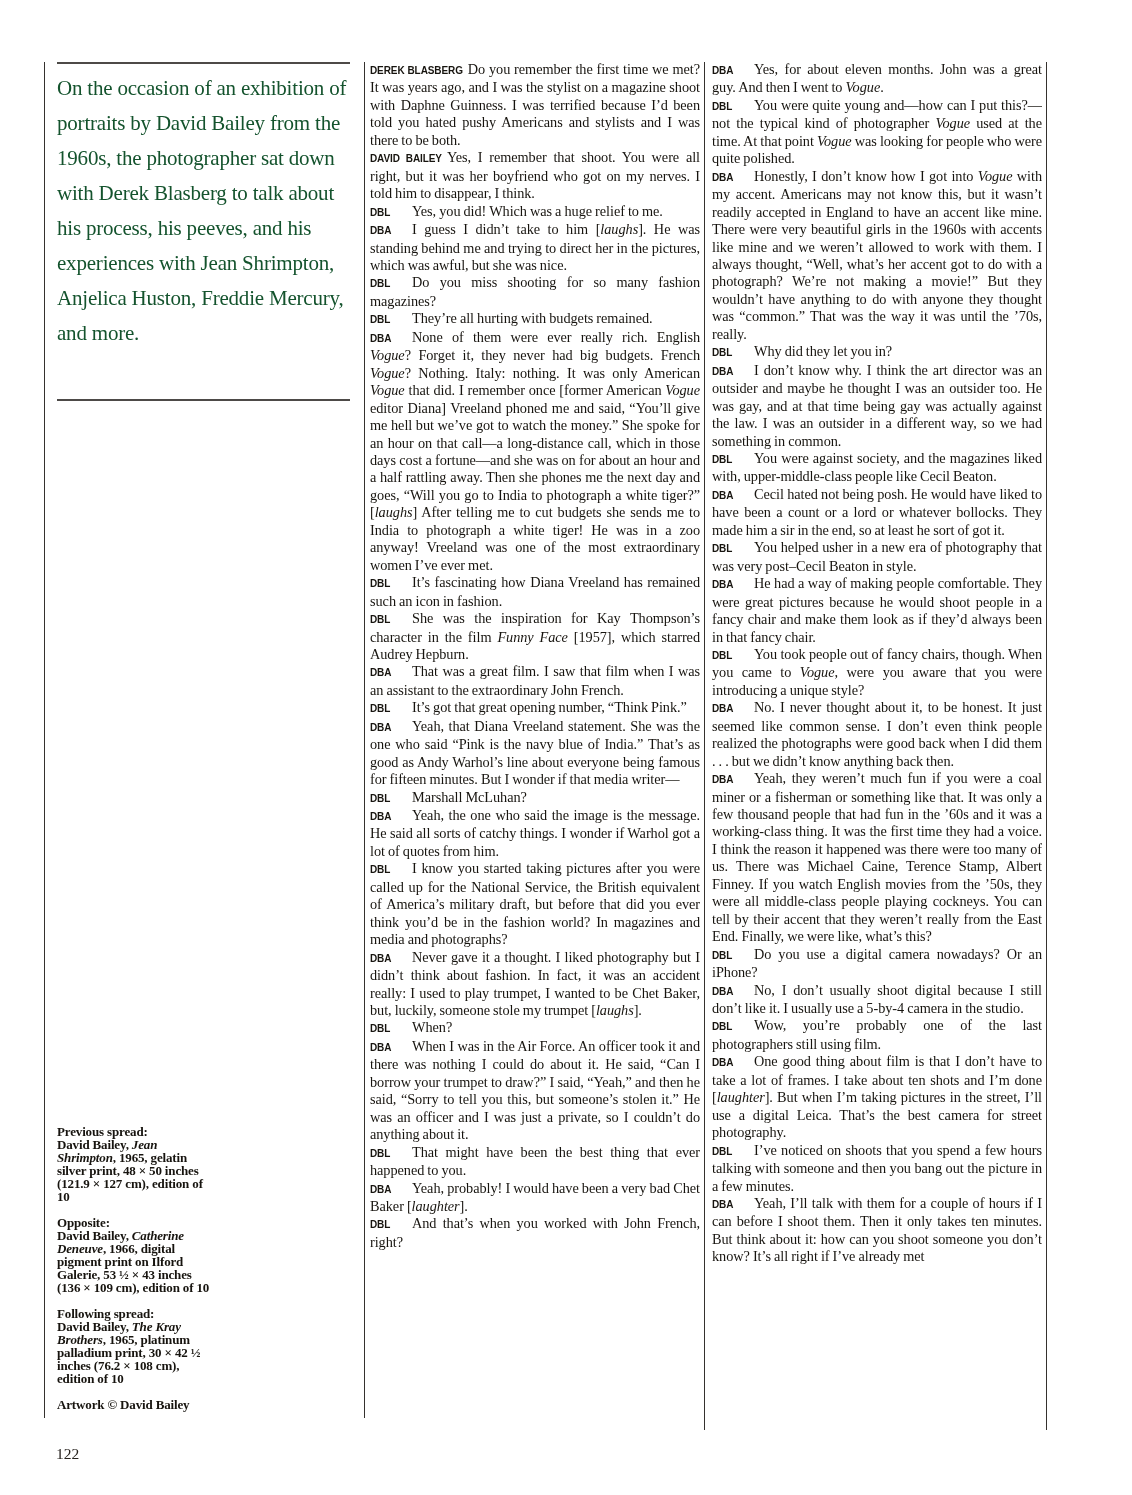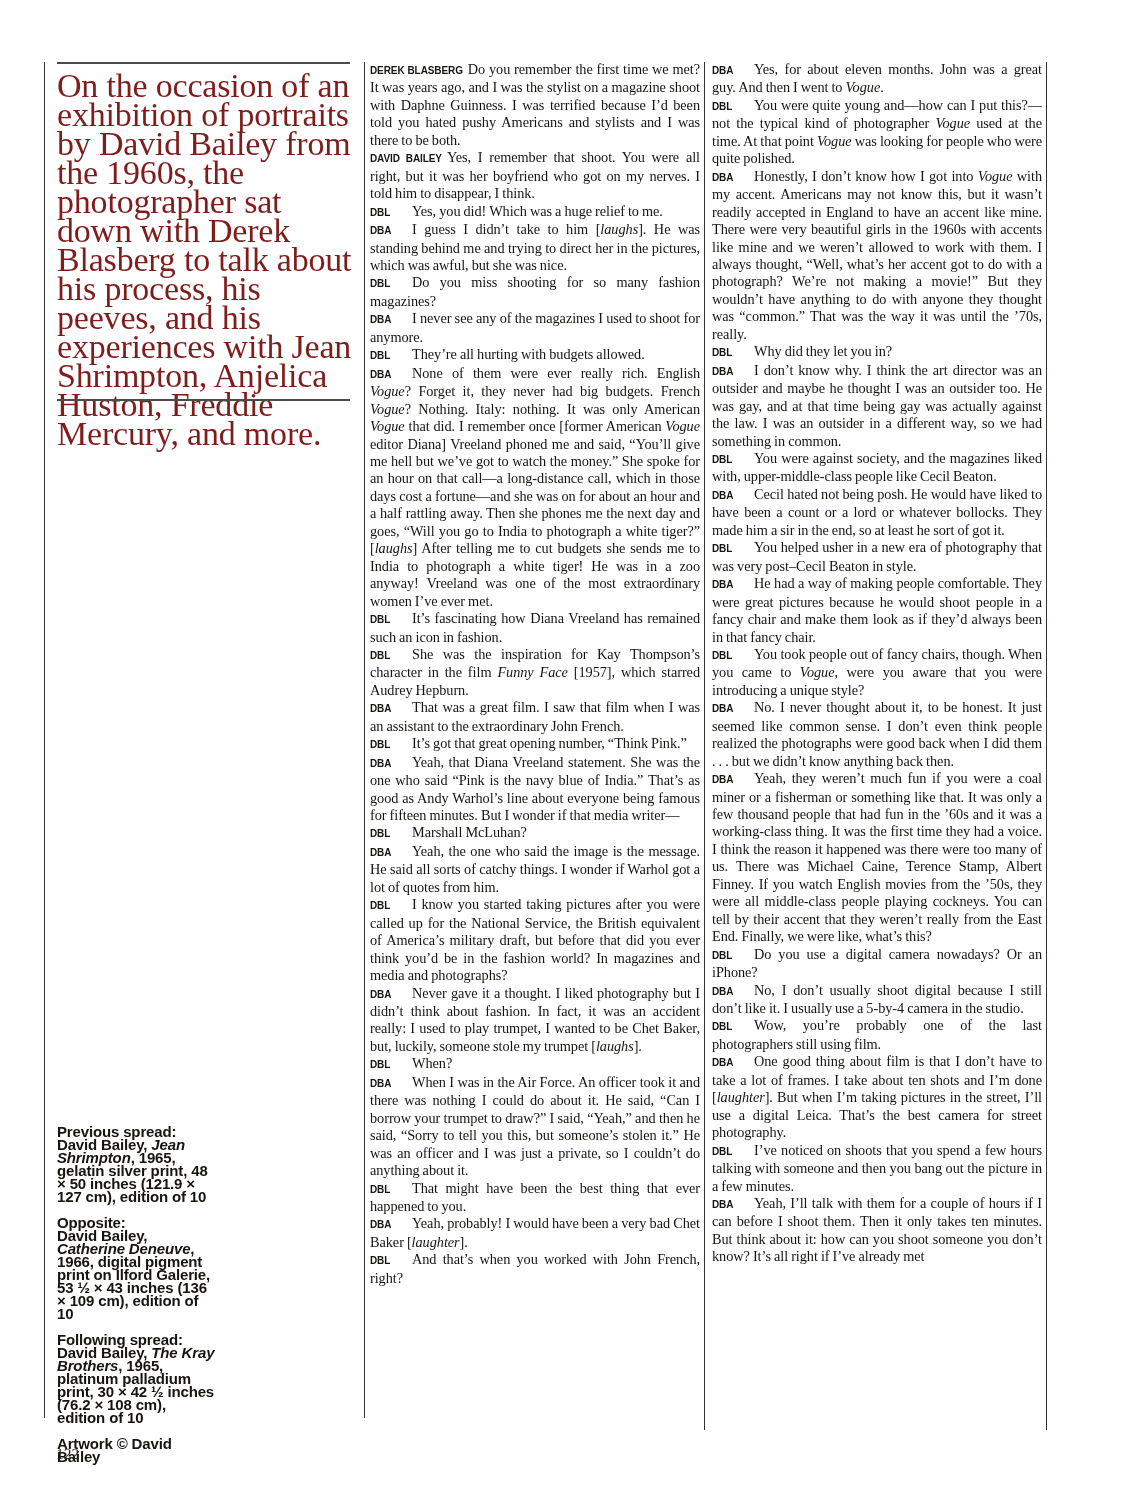--- a/index.html
+++ b/index.html
@@ -4,26 +4,26 @@
 <style>
   html,body{margin:0;padding:0;background:#ffffff;}
   #page{
     position:relative;width:1132px;height:1495px;background:#ffffff;
     font-family:"Liberation Serif", serif;color:#141414;overflow:hidden;
   }
   .vrule{position:absolute;width:1.4px;background:#35312e;}
   .hrule{position:absolute;height:2px;background:#4d4a47;}
   #intro{
     position:absolute;left:57px;top:71px;width:298px;
-    font-size:34px;line-height:29px;letter-spacing:-0.2px;color:#7f1d1d;
+    font-size:21px;line-height:35px;letter-spacing:-0.2px;color:#14532d;
   }
   #captions{
     position:absolute;left:57px;top:1125px;width:160px;
-    font-family:Liberation Sans, sans-serif;font-weight:700;
-    font-size:15px;line-height:13px;letter-spacing:-0.15px;color:#17140f;
+    font-family:Liberation Serif, serif;font-weight:700;
+    font-size:13px;line-height:13px;letter-spacing:-0.15px;color:#17140f;
   }
   #captions .cap{margin:0 0 13px 0;}
   #captions .cap:last-child{margin-bottom:0;}
   #folio{
     position:absolute;left:56px;top:1446px;
     font-size:15.5px;line-height:16px;color:#26221e;
   }
   .col{
     position:absolute;top:61px;width:330px;height:1374px;overflow:hidden;
     font-size:14.3px;line-height:17.45px;text-align:justify;
@@ -63,22 +63,21 @@
   <div id="folio">122</div>
 
   <div class="vrule" style="left:364px;top:62px;height:1356px;"></div>
 
   <div id="col-1" class="col">
       <p><span class="speaker full">DEREK BLASBERG</span><span>Do you remember the first time we met? It was years ago, and I was the stylist on a magazine shoot with Daphne Guinness. I was terrified because I’d been told you hated pushy Americans and stylists and I was there to be both.</span></p>
       <p><span class="speaker full">DAVID BAILEY</span><span>Yes, I remember that shoot. You were all right, but it was her boyfriend who got on my nerves. I told him to disappear, I think.</span></p>
       <p><span class="speaker abbr">DBL</span><span>Yes, you did! Which was a huge relief to me.</span></p>
       <p><span class="speaker abbr">DBA</span><span>I guess I didn’t take to him [<i>laughs</i>]. He was standing behind me and trying to direct her in the pictures, which was awful, but she was nice.</span></p>
       <p><span class="speaker abbr">DBL</span><span>Do you miss shooting for so many fashion magazines?</span></p>
-      <p><span class="speaker abbr">DBA</span><span>I never see any of the magazines I used to shoot for anymore.</span></p>
-      <p><span class="speaker abbr">DBL</span><span>They’re all hurting with budgets allowed.</span></p>
+      <p><span class="speaker abbr">DBL</span><span>They’re all hurting with budgets remained.</span></p>
       <p><span class="speaker abbr">DBA</span><span>None of them were ever really rich. English <i>Vogue</i>? Forget it, they never had big budgets. French <i>Vogue</i>? Nothing. Italy: nothing. It was only American <i>Vogue</i> that did. I remember once [former American <i>Vogue</i> editor Diana] Vreeland phoned me and said, “You’ll give me hell but we’ve got to watch the money.” She spoke for an hour on that call—a long-distance call, which in those days cost a fortune—and she was on for about an hour and a half rattling away. Then she phones me the next day and goes, “Will you go to India to photograph a white tiger?” [<i>laughs</i>] After telling me to cut budgets she sends me to India to photograph a white tiger! He was in a zoo anyway! Vreeland was one of the most extraordinary women I’ve ever met.</span></p>
       <p><span class="speaker abbr">DBL</span><span>It’s fascinating how Diana Vreeland has remained such an icon in fashion.</span></p>
       <p><span class="speaker abbr">DBL</span><span>She was the inspiration for Kay Thompson’s character in the film <i>Funny Face</i> [1957], which starred Audrey Hepburn.</span></p>
       <p><span class="speaker abbr">DBA</span><span>That was a great film. I saw that film when I was an assistant to the extraordinary John French.</span></p>
       <p><span class="speaker abbr">DBL</span><span>It’s got that great opening number, “Think Pink.”</span></p>
       <p><span class="speaker abbr">DBA</span><span>Yeah, that Diana Vreeland statement. She was the one who said “Pink is the navy blue of India.” That’s as good as Andy Warhol’s line about everyone being famous for fifteen minutes. But I wonder if that media writer—</span></p>
       <p><span class="speaker abbr">DBL</span><span>Marshall McLuhan?</span></p>
       <p><span class="speaker abbr">DBA</span><span>Yeah, the one who said the image is the message. He said all sorts of catchy things. I wonder if Warhol got a lot of quotes from him.</span></p>
       <p><span class="speaker abbr">DBL</span><span>I know you started taking pictures after you were called up for the National Service, the British equivalent of America’s military draft, but before that did you ever think you’d be in the fashion world? In magazines and media and photographs?</span></p>
       <p><span class="speaker abbr">DBA</span><span>Never gave it a thought. I liked photography but I didn’t think about fashion. In fact, it was an accident really: I used to play trumpet, I wanted to be Chet Baker, but, luckily, someone stole my trumpet [<i>laughs</i>].</span></p>

